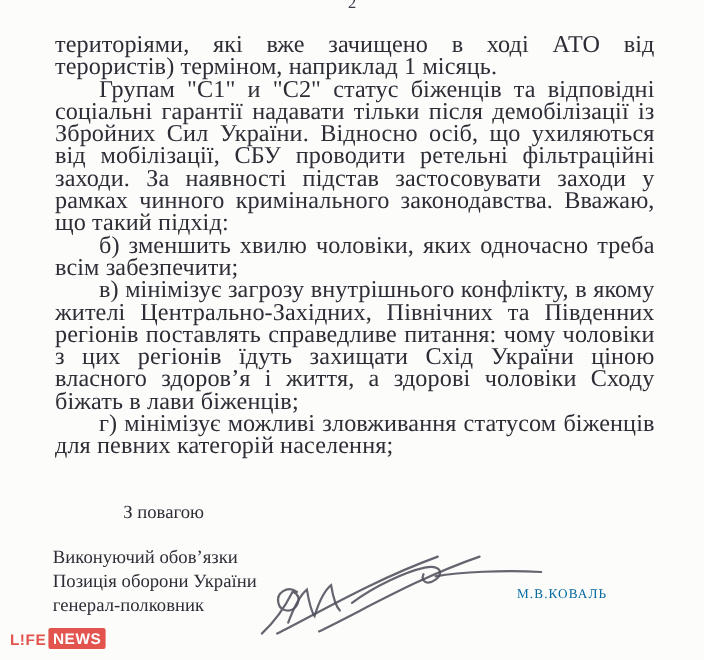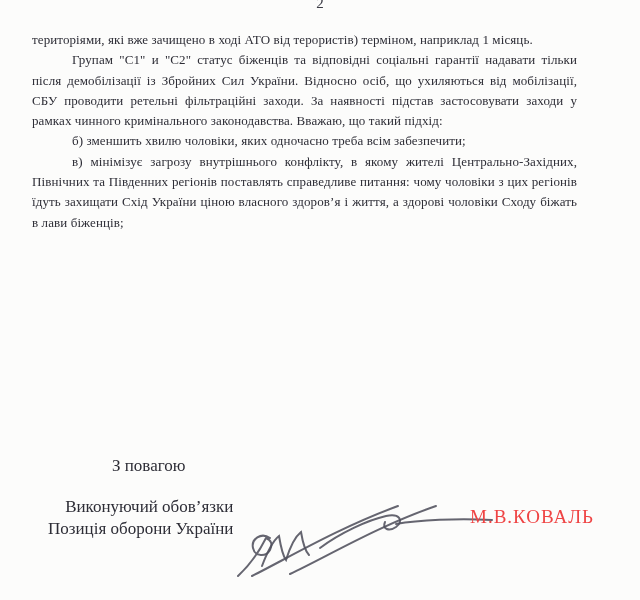--- a/index.html
+++ b/index.html
@@ -6,34 +6,34 @@
   body{width:640px;height:600px;background:#f4f4f2;font-family:"Liberation Serif",serif;}
   .scan{
     position:relative;width:640px;height:600px;overflow:hidden;
     background:#fcfcfb;color:#2d2d36;
   }
   .page-number{
     position:absolute;top:-5px;left:0;width:100%;text-align:center;
     font-size:15px;color:#3a3a44;
   }
   .body-text{
-    position:absolute;left:32px;top:30px;width:545px;
-    font-size:13px;line-height:20.3px;text-align:justify;
+    position:absolute;left:50px;top:30px;width:545px;
+    font-size:22px;line-height:20.3px;text-align:justify;
     color:#2d2d36;letter-spacing:0.1px;
   }
   .body-text p{margin:0;padding:0;}
   .body-text p.ind{text-indent:40px;}
   .salutation{
     position:absolute;left:88px;top:456px;font-size:17px;color:#2d2d36;margin-left:24px;
   }
   .signoff{
-    position:absolute;left:48px;top:496px;font-size:17px;line-height:21.5px;color:#2d2d36;text-align:right;
+    position:absolute;left:48px;top:496px;font-size:17px;line-height:21.5px;color:#2d2d36;
   }
   .signatory-name{
-    position:absolute;left:470px;top:506px;font-size:19px;letter-spacing:1px;color:#ef4444;
+    position:absolute;left:470px;top:533px;font-size:12px;letter-spacing:1px;color:#0369a1;
   }
   .signature{
     position:absolute;left:228px;top:478px;width:280px;height:105px;
   }
   .signature path{
     fill:none;stroke:#50505c;stroke-width:2;stroke-linecap:round;opacity:.88;
   }
   .logo{
     position:absolute;left:9px;top:571px;
     font-family:"Liberation Sans",sans-serif;font-weight:bold;font-size:14px;
@@ -49,34 +49,40 @@
 
 <div class="scan">
 
   <div class="page-number">2</div>
 
   <div class="body-text">
     <p class="cont">територіями, які вже зачищено в ході АТО від терористів) терміном, наприклад 1 місяць.</p>
     <p class="ind">Групам "С1" и "С2" статус біженців та відповідні соціальні гарантії надавати тільки після демобілізації із Збройних Сил України. Відносно осіб, що ухиляються від мобілізації, СБУ проводити ретельні фільтраційні заходи. За наявності підстав застосовувати заходи у рамках чинного кримінального законодавства. Вважаю, що такий підхід:</p>
     <p class="ind">б) зменшить хвилю чоловіки, яких одночасно треба всім забезпечити;</p>
     <p class="ind">в) мінімізує загрозу внутрішнього конфлікту, в якому жителі Центрально-Західних, Північних та Південних регіонів поставлять справедливе питання: чому чоловіки з цих регіонів їдуть захищати Схід України ціною власного здоров’я і життя, а здорові чоловіки Сходу біжать в лави біженців;</p>
+    <p class="ind">г) мінімізує можливі зловживання статусом біженців для певних категорій населення;</p>
   </div>
 
   <div class="salutation">З повагою</div>
 
   <div class="signoff">
     <div>Виконуючий обов’язки</div>
     <div>Позиція оборони України</div>
+    <div>генерал-полковник</div>
   </div>
 
   <svg class="signature" viewBox="0 0 280 105" xmlns="http://www.w3.org/2000/svg">
     <path d="M 42 60 c -9 -6 -19 1 -17 10 c 2 9 13 9 17 2 c 3 -6 1 -10 -4 -12 c -7 14 -15 26 -28 38"></path>
     <path d="M 34 88 c 6 -16 12 -26 17 -30 c 2 12 4 20 7 24 c 5 -16 10 -24 15 -28 c 2 12 5 20 8 23"></path>
     <path d="M 24 98 C 60 80 110 50 170 28"></path>
     <path d="M 62 96 C 100 78 150 48 208 28"></path>
     <path d="M 92 70 C 112 55 140 42 158 38 C 172 35 176 43 168 49 C 161 54 154 51 157 44"></path>
     <path d="M 168 46 C 190 42 230 40 264 42"></path>
   </svg>
 
   <div class="signatory-name">М.В.КОВАЛЬ</div>
 
+  <div class="logo">
+    <span class="logo-life" style="color: rgb(226, 84, 77);">L!FE</span>
+    <span class="logo-news" style="background: rgb(226, 84, 77);">NEWS</span>
+  </div>
 
 </div>
 
 </body></html>

